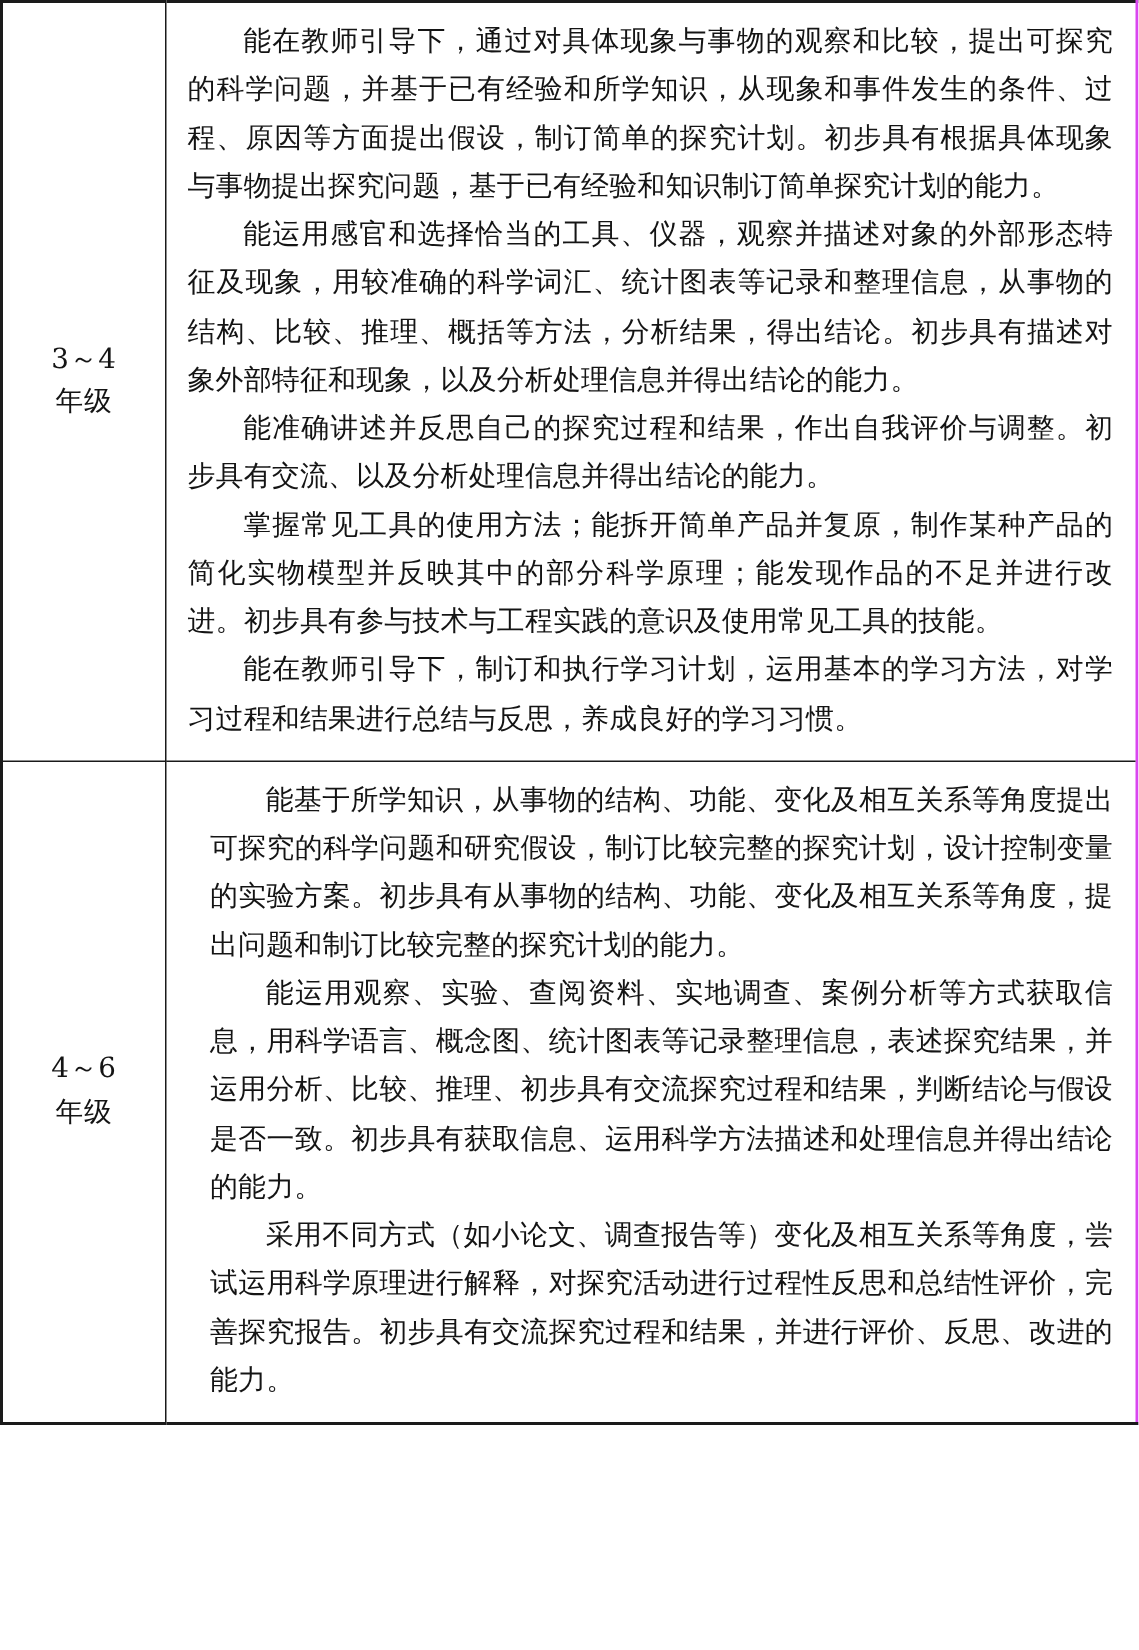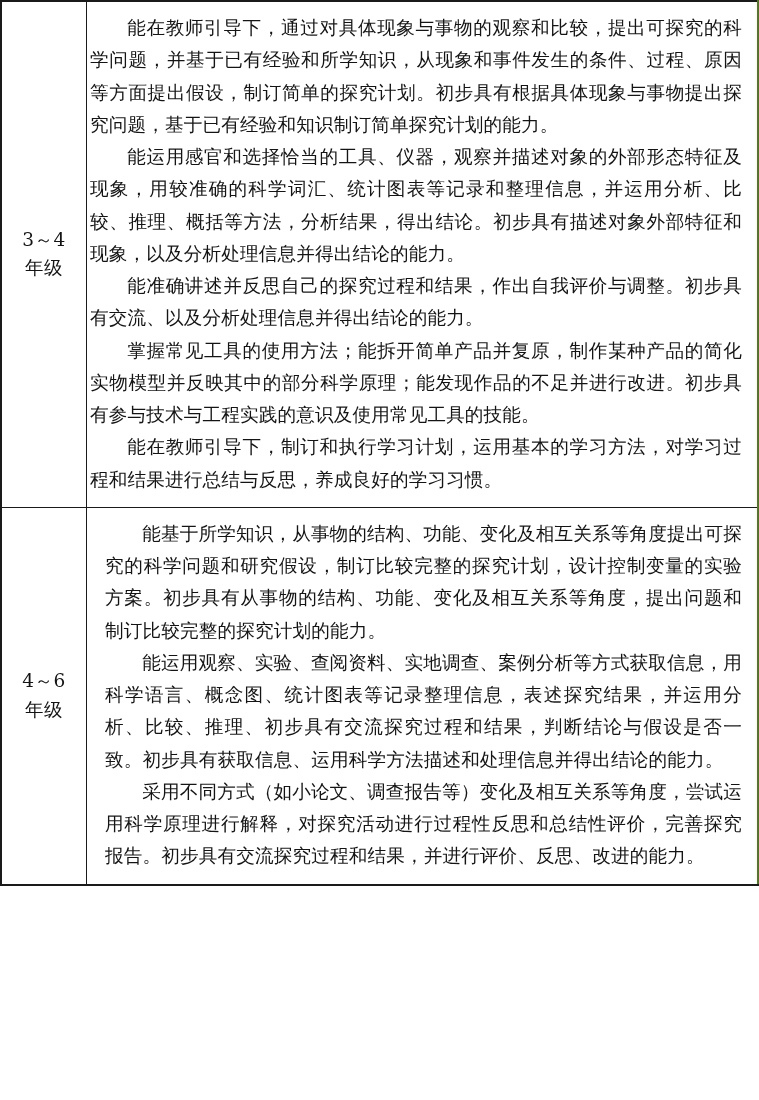--- a/index.html
+++ b/index.html
@@ -21,40 +21,40 @@
     box-sizing: border-box;
   }
   table.spec-table {
     border-collapse: collapse;
     width: 759px;
     table-layout: fixed;
   }
   table.spec-table td {
     border: 1px solid #1a1a1a;
     vertical-align: middle;
-    padding: 0;
+    padding: 12px;
   }
   
   table.spec-table td.grade-cell {
     width: 84px;
     text-align: center;
     font-size: 18.5px;
     line-height: 1.55;
     letter-spacing: 0.5px;
     border-left: 2px solid #1a1a1a;
   }
   table.spec-table tr:first-child td {
     border-top: 2px solid #1a1a1a;
   }
   table.spec-table tr:last-child td {
     border-bottom: 2px solid #1a1a1a;
   }
   table.spec-table td.body-cell {
-    border-right: 2px solid #4d7c0f;
-    padding: 9px 13px 11px 1px;
+    border-right: 2px solid #d946ef;
+    padding: 9px 13px 11px 12px;
   }
   .grade-line {
     display: block;
     white-space: nowrap;
   }
   p.para {
     margin: 0;
     font-size: 18.6px;
     line-height: 1.735;
     text-align: justify;
@@ -76,21 +76,21 @@
   <table class="spec-table">
     <tbody>
         <tr class="row-a">
       <td class="grade-cell">
         <span class="grade-line">3～4</span>
         <span class="grade-line">年级</span>
       </td>
       <td class="body-cell">
         <div class="cell-inner">
           <p class="para">能在教师引导下，通过对具体现象与事物的观察和比较，提出可探究的科学问题，并基于已有经验和所学知识，从现象和事件发生的条件、过程、原因等方面提出假设，制订简单的探究计划。初步具有根据具体现象与事物提出探究问题，基于已有经验和知识制订简单探究计划的能力。</p>
-          <p class="para">能运用感官和选择恰当的工具、仪器，观察并描述对象的外部形态特征及现象，用较准确的科学词汇、统计图表等记录和整理信息，并运用分析、比较、推理、概括等方法，分析结果，得出结论。初步具有描述对象外部特征和现象，以及分析处理信息并得出结论的能力。</p>
+          <p class="para">能运用感官和选择恰当的工具、仪器，观察并描述对象的外部形态特征及现象，用较准确的科学词汇、统计图表等记录和整理信息，从事物的结构、比较、推理、概括等方法，分析结果，得出结论。初步具有描述对象外部特征和现象，以及分析处理信息并得出结论的能力。</p>
           <p class="para">能准确讲述并反思自己的探究过程和结果，作出自我评价与调整。初步具有交流、以及分析处理信息并得出结论的能力。</p>
           <p class="para">掌握常见工具的使用方法；能拆开简单产品并复原，制作某种产品的简化实物模型并反映其中的部分科学原理；能发现作品的不足并进行改进。初步具有参与技术与工程实践的意识及使用常见工具的技能。</p>
           <p class="para">能在教师引导下，制订和执行学习计划，运用基本的学习方法，对学习过程和结果进行总结与反思，养成良好的学习习惯。</p>
         </div>
       </td>
     </tr>
     <tr class="row-b">
       <td class="grade-cell">
         <span class="grade-line">4～6</span>
         <span class="grade-line">年级</span>

